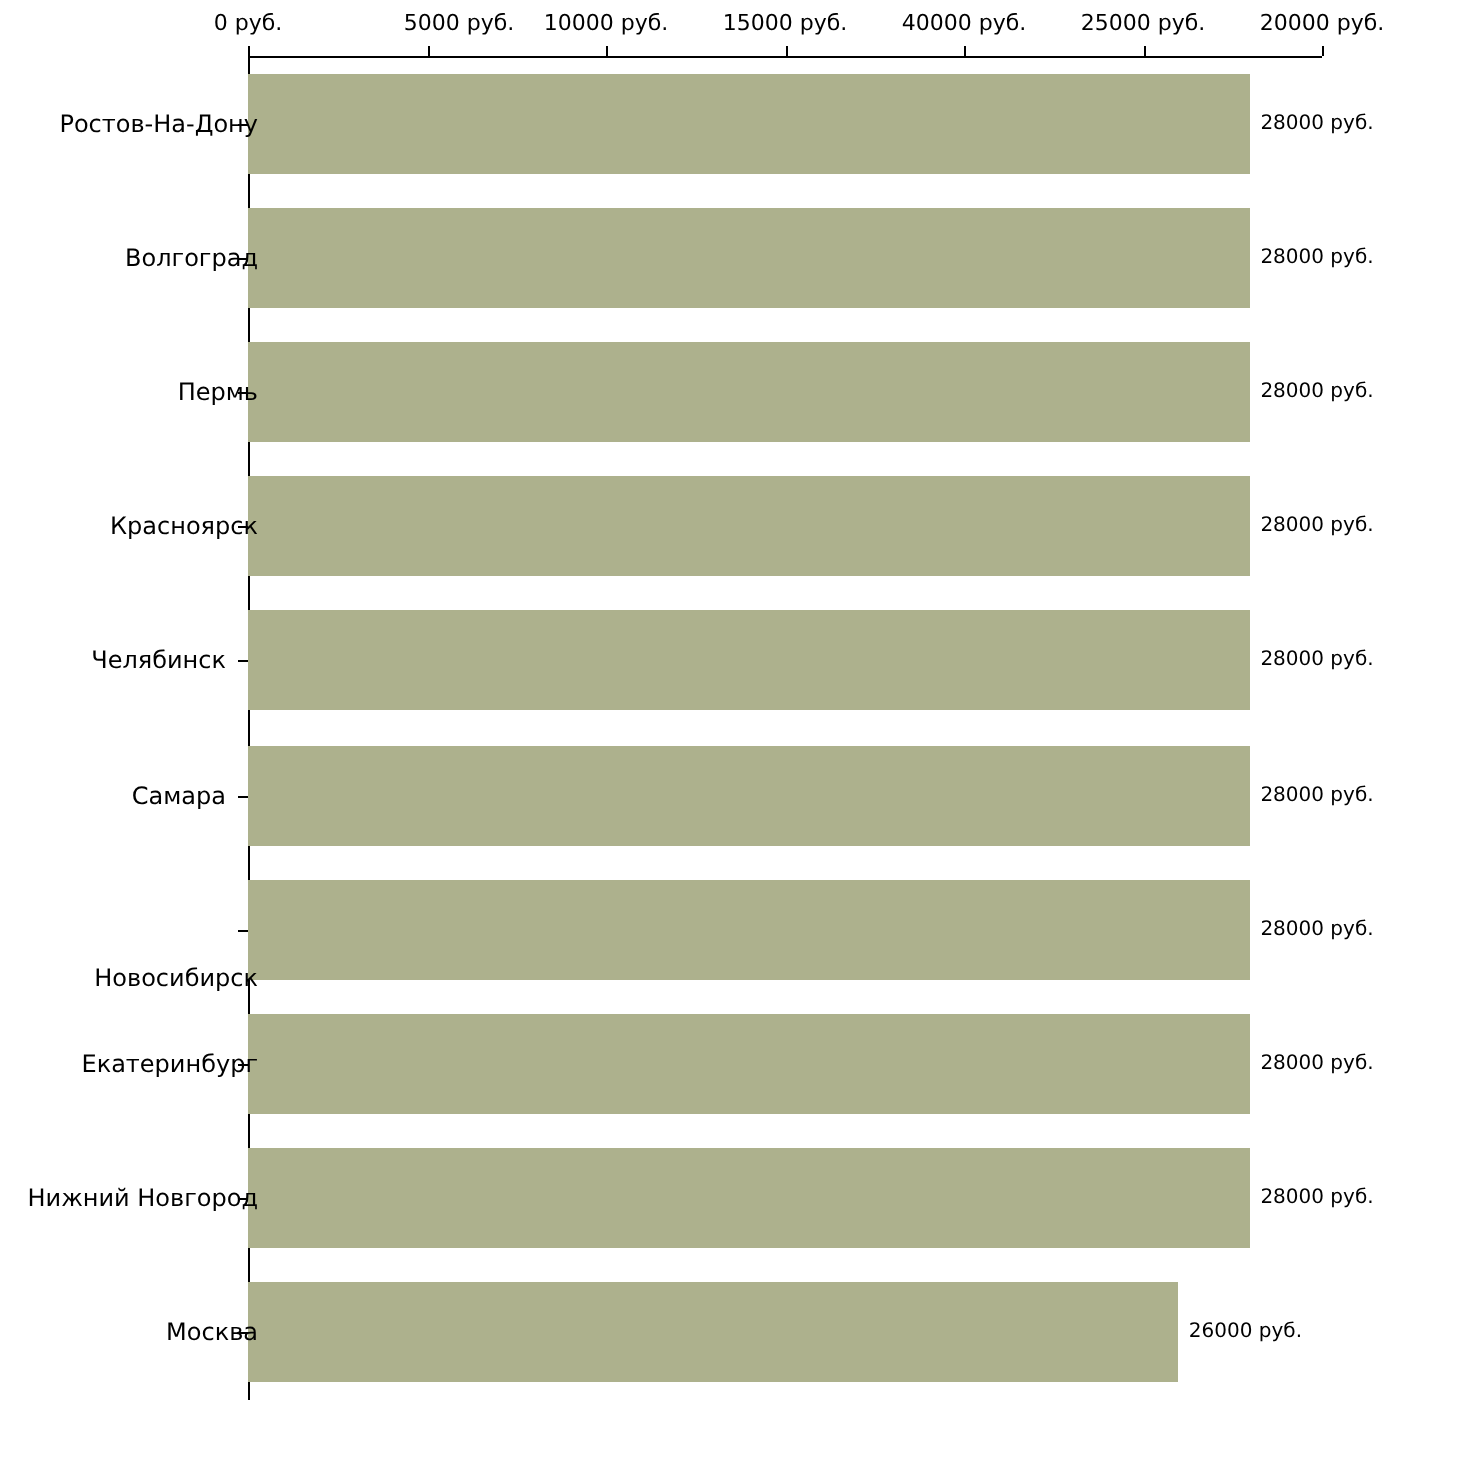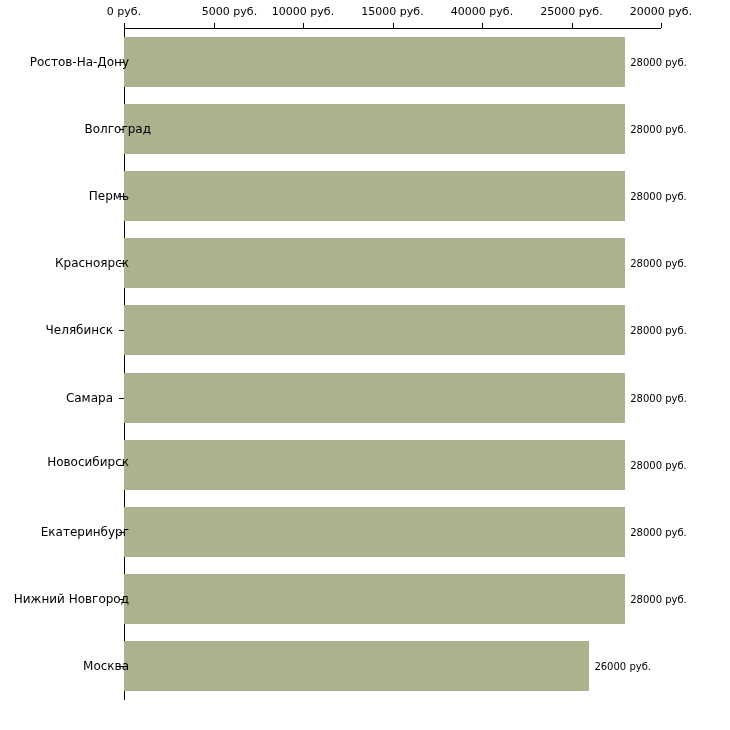--- a/index.html
+++ b/index.html
@@ -111,41 +111,41 @@
     <div class="axis-tick" style="left: 571.5px; top: 23px; position: absolute;"></div>
     <div class="axis-tick-label" style="left: 571.5px; top: 5px;">25000 руб.</div>
     <div class="axis-tick" style="left: 661px; top: 23px; position: absolute;"></div>
     <div class="axis-tick-label" style="left: 661px; top: 5px;">20000 руб.</div>
     <div class="bar" style="left: 124px; top: 36.6px; width: 501.2px; height: 50px; background: rgb(173, 177, 141);"></div>
     <div style="position: absolute; left: 119px; top: 62px; width: 5px; height: 1px; background: rgb(0, 0, 0);"></div>
     <div class="cat-label" style="position: absolute; right: 613px; top: 61.6px;">Ростов-На-Дону</div>
     <div class="bar-value-label" style="left: 630.2px; top: 61.6px;">28000 руб.</div>
     <div class="bar" style="left: 124px; top: 103.8px; width: 501.2px; height: 50px; background: rgb(173, 177, 141);"></div>
     <div style="position: absolute; left: 119px; top: 129px; width: 5px; height: 1px; background: rgb(0, 0, 0);"></div>
-    <div class="cat-label" style="position: absolute; right: 591px; top: 128.8px;">Волгоград</div>
+    <div class="cat-label" style="position: absolute; right: 613px; top: 128.8px;">Волгоград</div>
     <div class="bar-value-label" style="left: 630.2px; top: 128.8px;">28000 руб.</div>
     <div class="bar" style="left: 124px; top: 171px; width: 501.2px; height: 50px; background: rgb(173, 177, 141);"></div>
     <div style="position: absolute; left: 119px; top: 196px; width: 5px; height: 1px; background: rgb(0, 0, 0);"></div>
     <div class="cat-label" style="position: absolute; right: 613px; top: 196px;">Пермь</div>
     <div class="bar-value-label" style="left: 630.2px; top: 196px;">28000 руб.</div>
     <div class="bar" style="left: 124px; top: 238.2px; width: 501.2px; height: 50px; background: rgb(173, 177, 141);"></div>
     <div style="position: absolute; left: 119px; top: 263px; width: 5px; height: 1px; background: rgb(0, 0, 0);"></div>
     <div class="cat-label" style="position: absolute; right: 613px; top: 263.2px;">Красноярск</div>
     <div class="bar-value-label" style="left: 630.2px; top: 263.2px;">28000 руб.</div>
     <div class="bar" style="left: 124px; top: 305.4px; width: 501.2px; height: 50px; background: rgb(173, 177, 141);"></div>
     <div style="position: absolute; left: 119px; top: 330px; width: 5px; height: 1px; background: rgb(0, 0, 0);"></div>
     <div class="cat-label" style="position: absolute; right: 629px; top: 330.4px;">Челябинск</div>
     <div class="bar-value-label" style="left: 630.2px; top: 330.4px;">28000 руб.</div>
     <div class="bar" style="left: 124px; top: 372.6px; width: 501.2px; height: 50px; background: rgb(173, 177, 141);"></div>
     <div style="position: absolute; left: 119px; top: 398px; width: 5px; height: 1px; background: rgb(0, 0, 0);"></div>
     <div class="cat-label" style="position: absolute; right: 629px; top: 397.6px;">Самара</div>
     <div class="bar-value-label" style="left: 630.2px; top: 397.6px;">28000 руб.</div>
     <div class="bar" style="left: 124px; top: 439.8px; width: 501.2px; height: 50px; background: rgb(173, 177, 141);"></div>
     <div style="position: absolute; left: 119px; top: 465px; width: 5px; height: 1px; background: rgb(0, 0, 0);"></div>
-    <div class="cat-label" style="position: absolute; right: 613px; top: 462px;">Новосибирск</div>
+    <div class="cat-label" style="position: absolute; right: 613px; top: 489px;">Новосибирск</div>
     <div class="bar-value-label" style="left: 630.2px; top: 464.8px;">28000 руб.</div>
     <div class="bar" style="left: 124px; top: 507px; width: 501.2px; height: 50px; background: rgb(173, 177, 141);"></div>
     <div style="position: absolute; left: 119px; top: 532px; width: 5px; height: 1px; background: rgb(0, 0, 0);"></div>
     <div class="cat-label" style="position: absolute; right: 613px; top: 532px;">Екатеринбург</div>
     <div class="bar-value-label" style="left: 630.2px; top: 532px;">28000 руб.</div>
     <div class="bar" style="left: 124px; top: 574.2px; width: 501.2px; height: 50px; background: rgb(173, 177, 141);"></div>
     <div style="position: absolute; left: 119px; top: 599px; width: 5px; height: 1px; background: rgb(0, 0, 0);"></div>
     <div class="cat-label" style="position: absolute; right: 613px; top: 599.2px;">Нижний Новгород</div>
     <div class="bar-value-label" style="left: 630.2px; top: 599.2px;">28000 руб.</div>
     <div class="bar" style="left: 124px; top: 641.4px; width: 465.4px; height: 50px; background: rgb(173, 177, 141);"></div>

